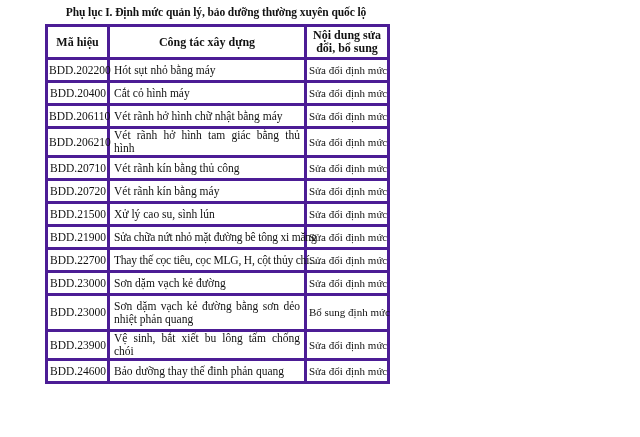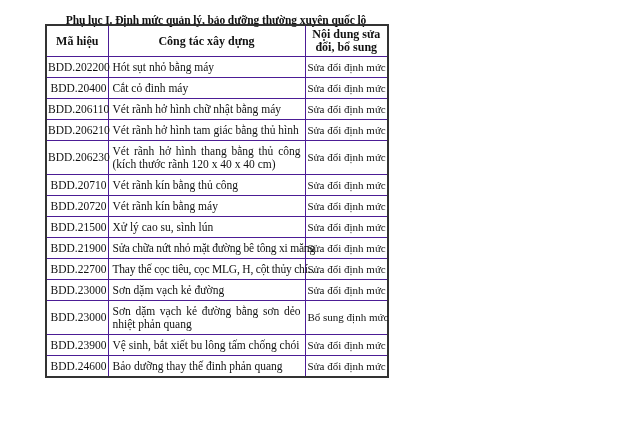--- a/index.html
+++ b/index.html
@@ -1,23 +1,23 @@
 <!DOCTYPE html>
 <html><head>
 <meta charset="utf-8">
 <style>
   html, body { margin: 0; padding: 0; background: #ffffff; }
   body { width: 640px; height: 437px; overflow: hidden; position: relative;
          font-family: "Liberation Serif", "DejaVu Serif", serif; color: #111; }
-  .title { position: absolute; left: 0; top: 14px; width: 432px; text-align: center;
+  .title { position: absolute; left: 0; top: 6px; width: 432px; text-align: center;
            font-weight: bold; font-size: 11.5px; letter-spacing: -0.1px; }
   table { position: absolute; left: 45px; top: 24px; border-collapse: collapse;
           table-layout: fixed; width: 342px; font-size: 11.5px; }
   col.c1 { width: 62px; } col.c2 { width: 197px; } col.c3 { width: 83px; }
-  th, td { border: 1px solid #4c1d95; padding: 0 4px; line-height: 13px; }
+  th, td { border: 3px solid #4c1d95; padding: 0 4px; line-height: 13px; }
   table { border: 2px solid #333; }
   th { font-weight: bold; height: 30px; text-align: center; font-size: 12px; }
   td { height: 18px; vertical-align: middle; }
   td.code { text-align: right; padding: 1px 1px; white-space: nowrap; }
   td.desc { text-align: justify; }
   td.note { text-align: right; white-space: nowrap; padding: 0 2px; font-size: 11px; }
   tr.two td { height: 31px; }
 </style>
 </head>
 <body>
@@ -38,36 +38,31 @@
     </tr>
   </thead>
   <tbody>
     <tr>
       <td class="code">BDD.202200</td>
       <td class="desc">Hót sụt nhỏ bằng máy</td>
       <td class="note">Sửa đổi định mức</td>
     </tr>
     <tr>
       <td class="code">BDD.20400</td>
-      <td class="desc">Cắt cỏ đinh máy</td>
+      <td class="desc">Cắt cỏ hình máy</td>
       <td class="note">Sửa đổi định mức</td>
     </tr>
     <tr>
       <td class="code">BDD.206110</td>
       <td class="desc">Vét rãnh hở hình chữ nhật bằng máy</td>
       <td class="note">Sửa đổi định mức</td>
     </tr>
     <tr>
       <td class="code">BDD.206210</td>
       <td class="desc">Vét rãnh hở hình tam giác bằng thủ hình</td>
-      <td class="note">Sửa đổi định mức</td>
-    </tr>
-    <tr class="two">
-      <td class="code">BDD.206230</td>
-      <td class="desc">Vét rãnh hở hình thang bằng thủ công (kích thước rãnh 120 x 40 x 40 cm)</td>
       <td class="note">Sửa đổi định mức</td>
     </tr>
     <tr>
       <td class="code">BDD.20710</td>
       <td class="desc">Vét rãnh kín bằng thủ công</td>
       <td class="note">Sửa đổi định mức</td>
     </tr>
     <tr>
       <td class="code">BDD.20720</td>
       <td class="desc">Vét rãnh kín bằng máy</td>

